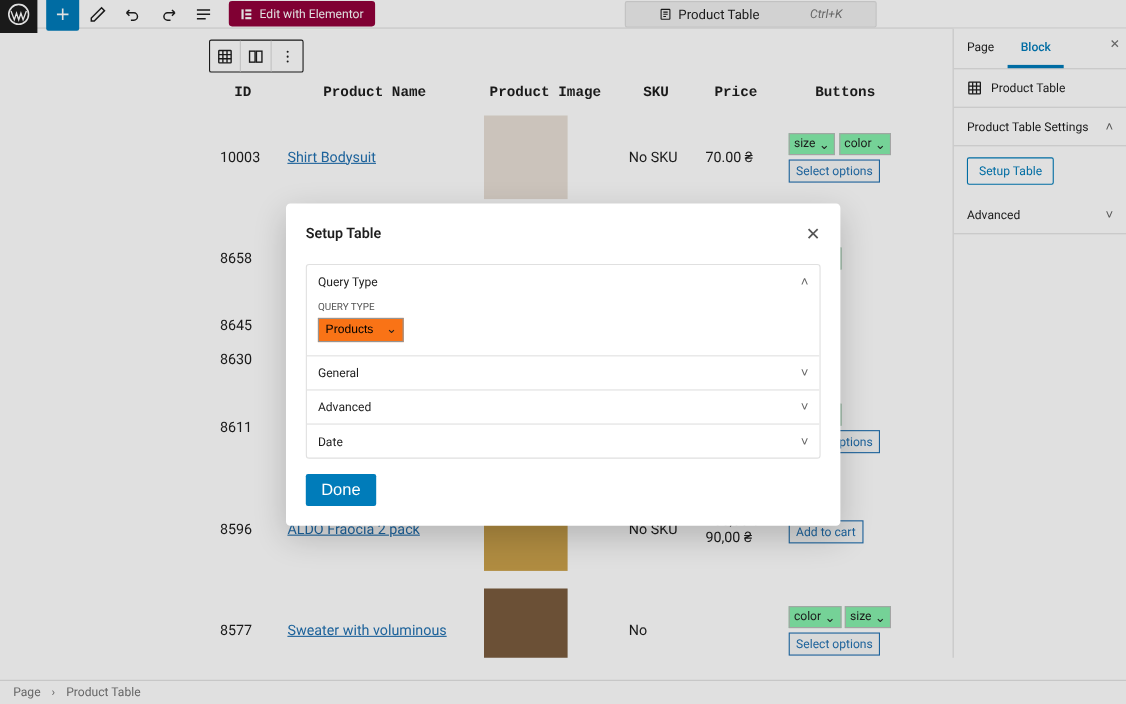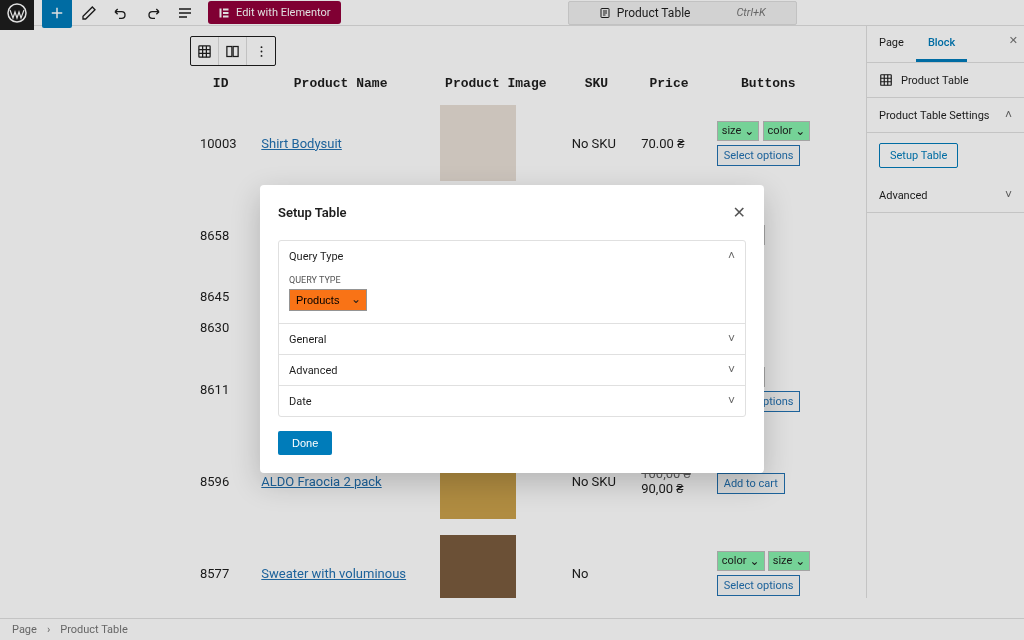--- a/index.html
+++ b/index.html
@@ -64,21 +64,21 @@
 .modal-tab.active { color: #1e1e1e; font-weight: 600; }
 .acc { border: 1px solid #e0e0e0; border-radius: 3px; overflow: hidden; }
 .acc-item { border-bottom: 1px solid #e0e0e0; }
 .acc-item:last-child { border-bottom: none; }
 .acc-head { display: flex; justify-content: space-between; align-items: center; padding: 8px 10px; font-size: 11px; cursor: pointer; }
 .acc-body { padding: 0 10px 12px; }
 .field-label { font-size: 9px; color: #555; text-transform: uppercase; display: block; margin: 4px 0; }
 .field-select { border: 1px solid #949494; padding: 4px 22px 4px 6px; font-size: 11px; background: #f97316; width: 78px; appearance: none; position: relative; }
 .select-wrap { position: relative; display: inline-block; }
 .select-wrap::after { content: "⌄"; position: absolute; right: 6px; top: 3px; font-size: 12px; pointer-events: none; }
-.done-btn { background: #007cba; color: #fff; border: none; padding: 6px 14px; font-size: 11px; border-radius: 2px; margin-top: 14px; cursor: pointer; }
+.done-btn { background: #007cba; color: #fff; border: none; padding: 6px 14px; font-size: 15px; border-radius: 2px; margin-top: 14px; cursor: pointer; }
 .chev { font-size: 12px; color: #666; }
 </style>
 </head>
 <body>
 
 <div class="top-toolbar">
   <div class="wp-logo">
     <svg viewBox="0 0 20 20" fill="currentColor">
         <circle cx="10" cy="10" r="9" fill="none" stroke="currentColor" stroke-width="1.5"></circle>
         <path d="M3 7l3 8 2-6 2 6 2-6 2 6 3-8" stroke="currentColor" fill="none" stroke-width="1.2"></path>

